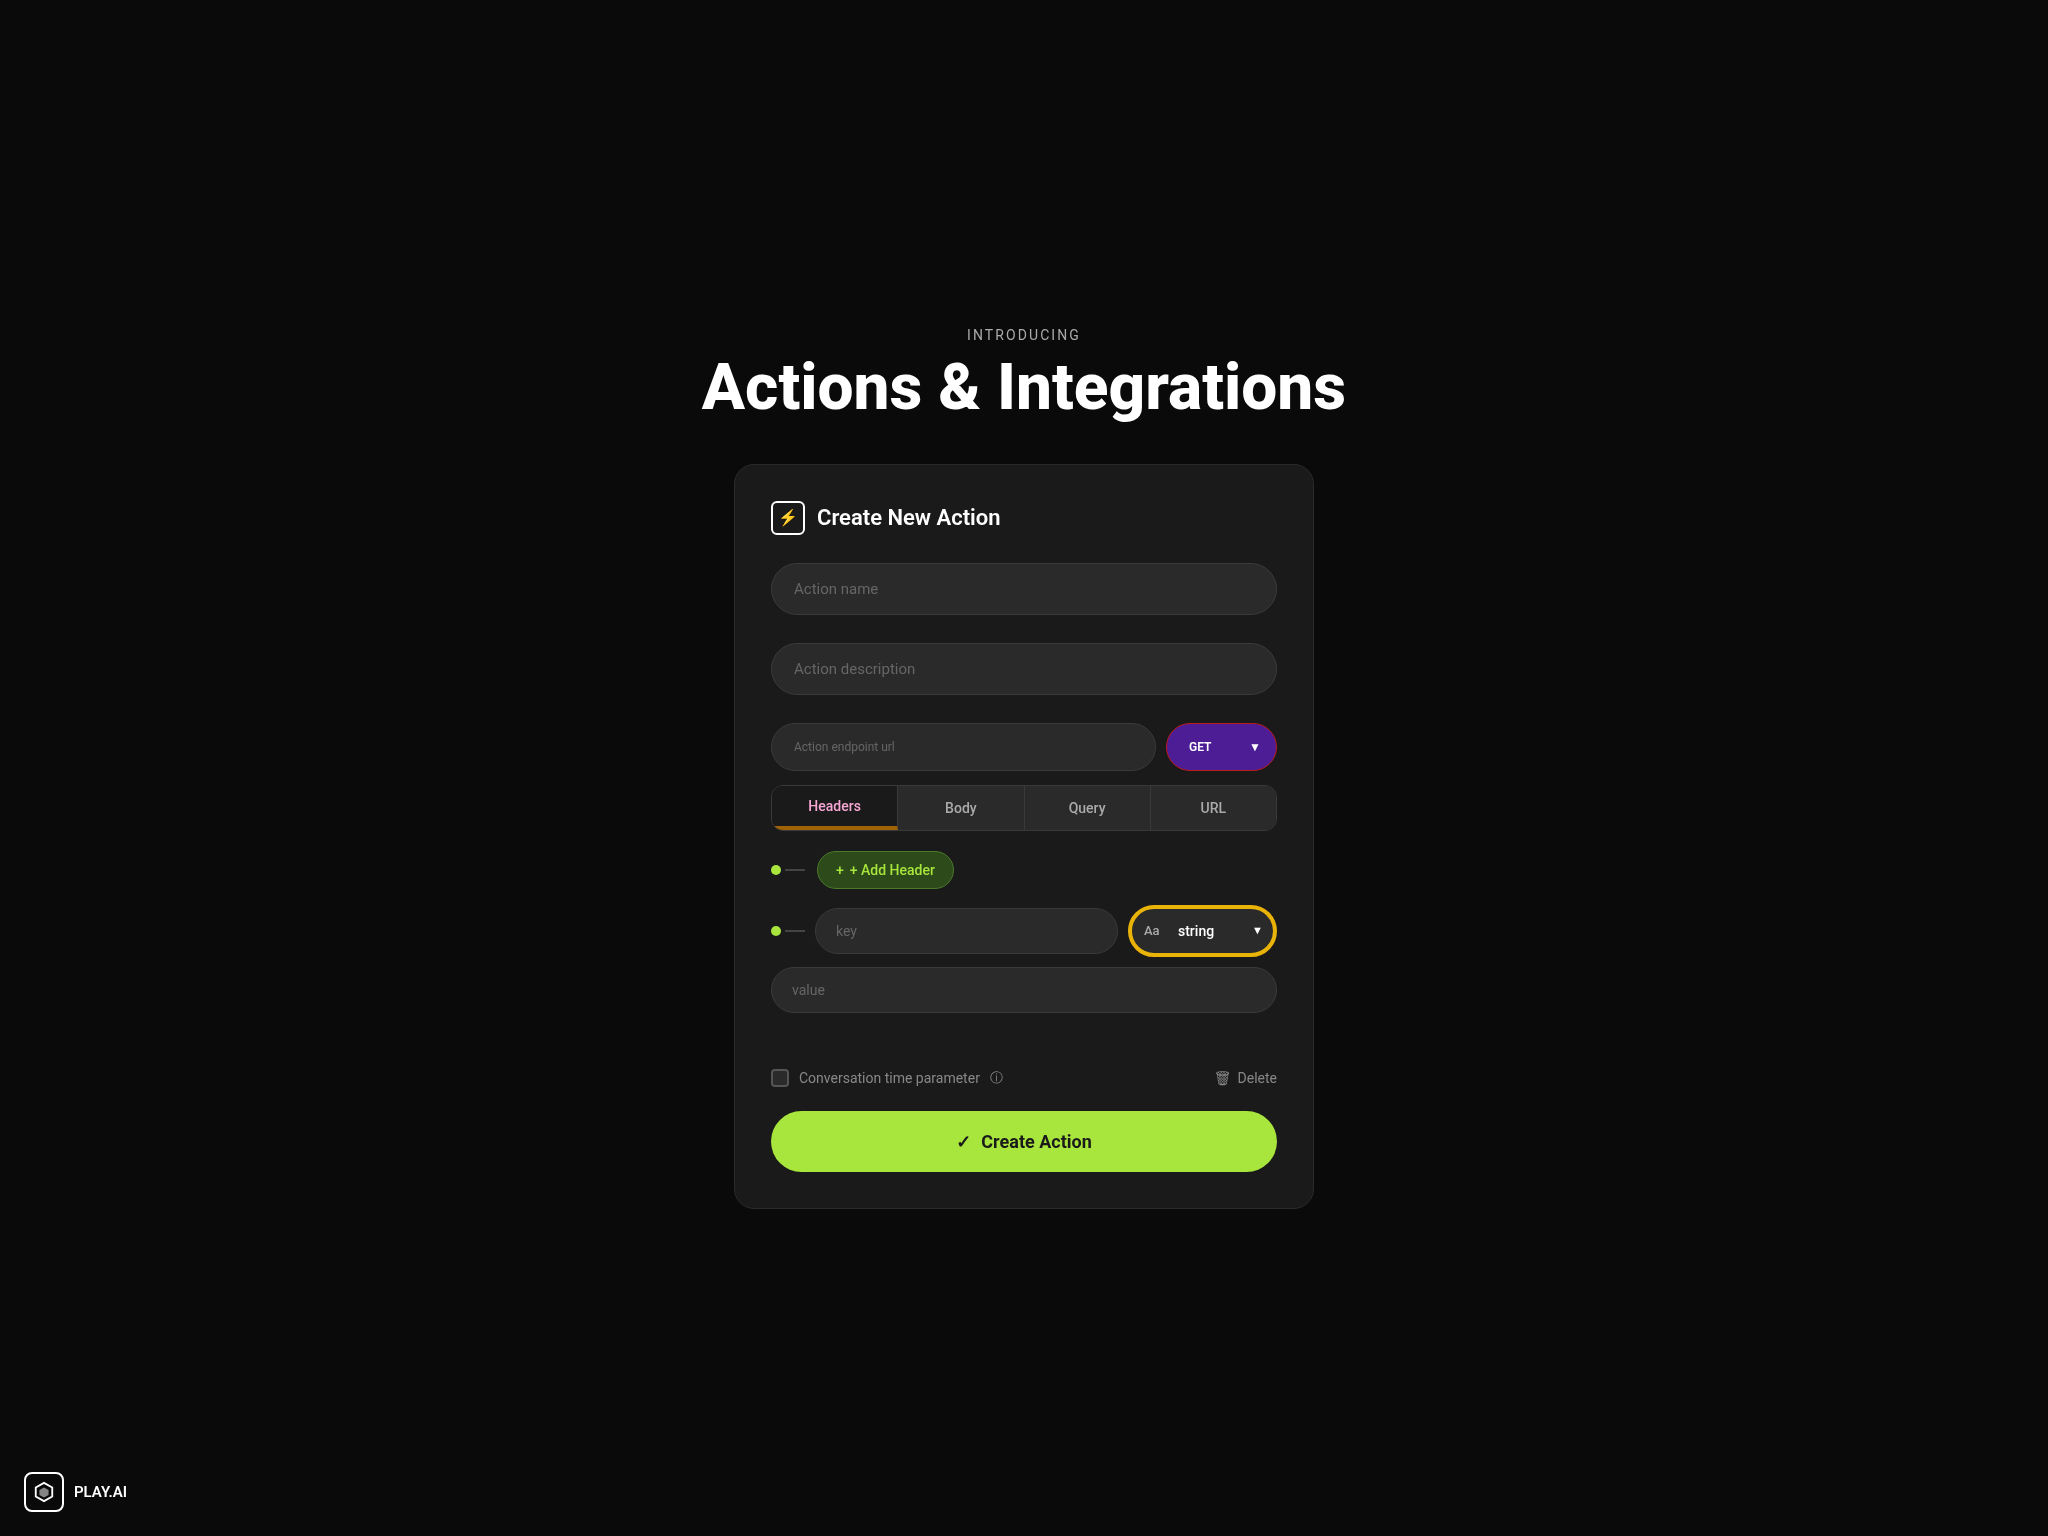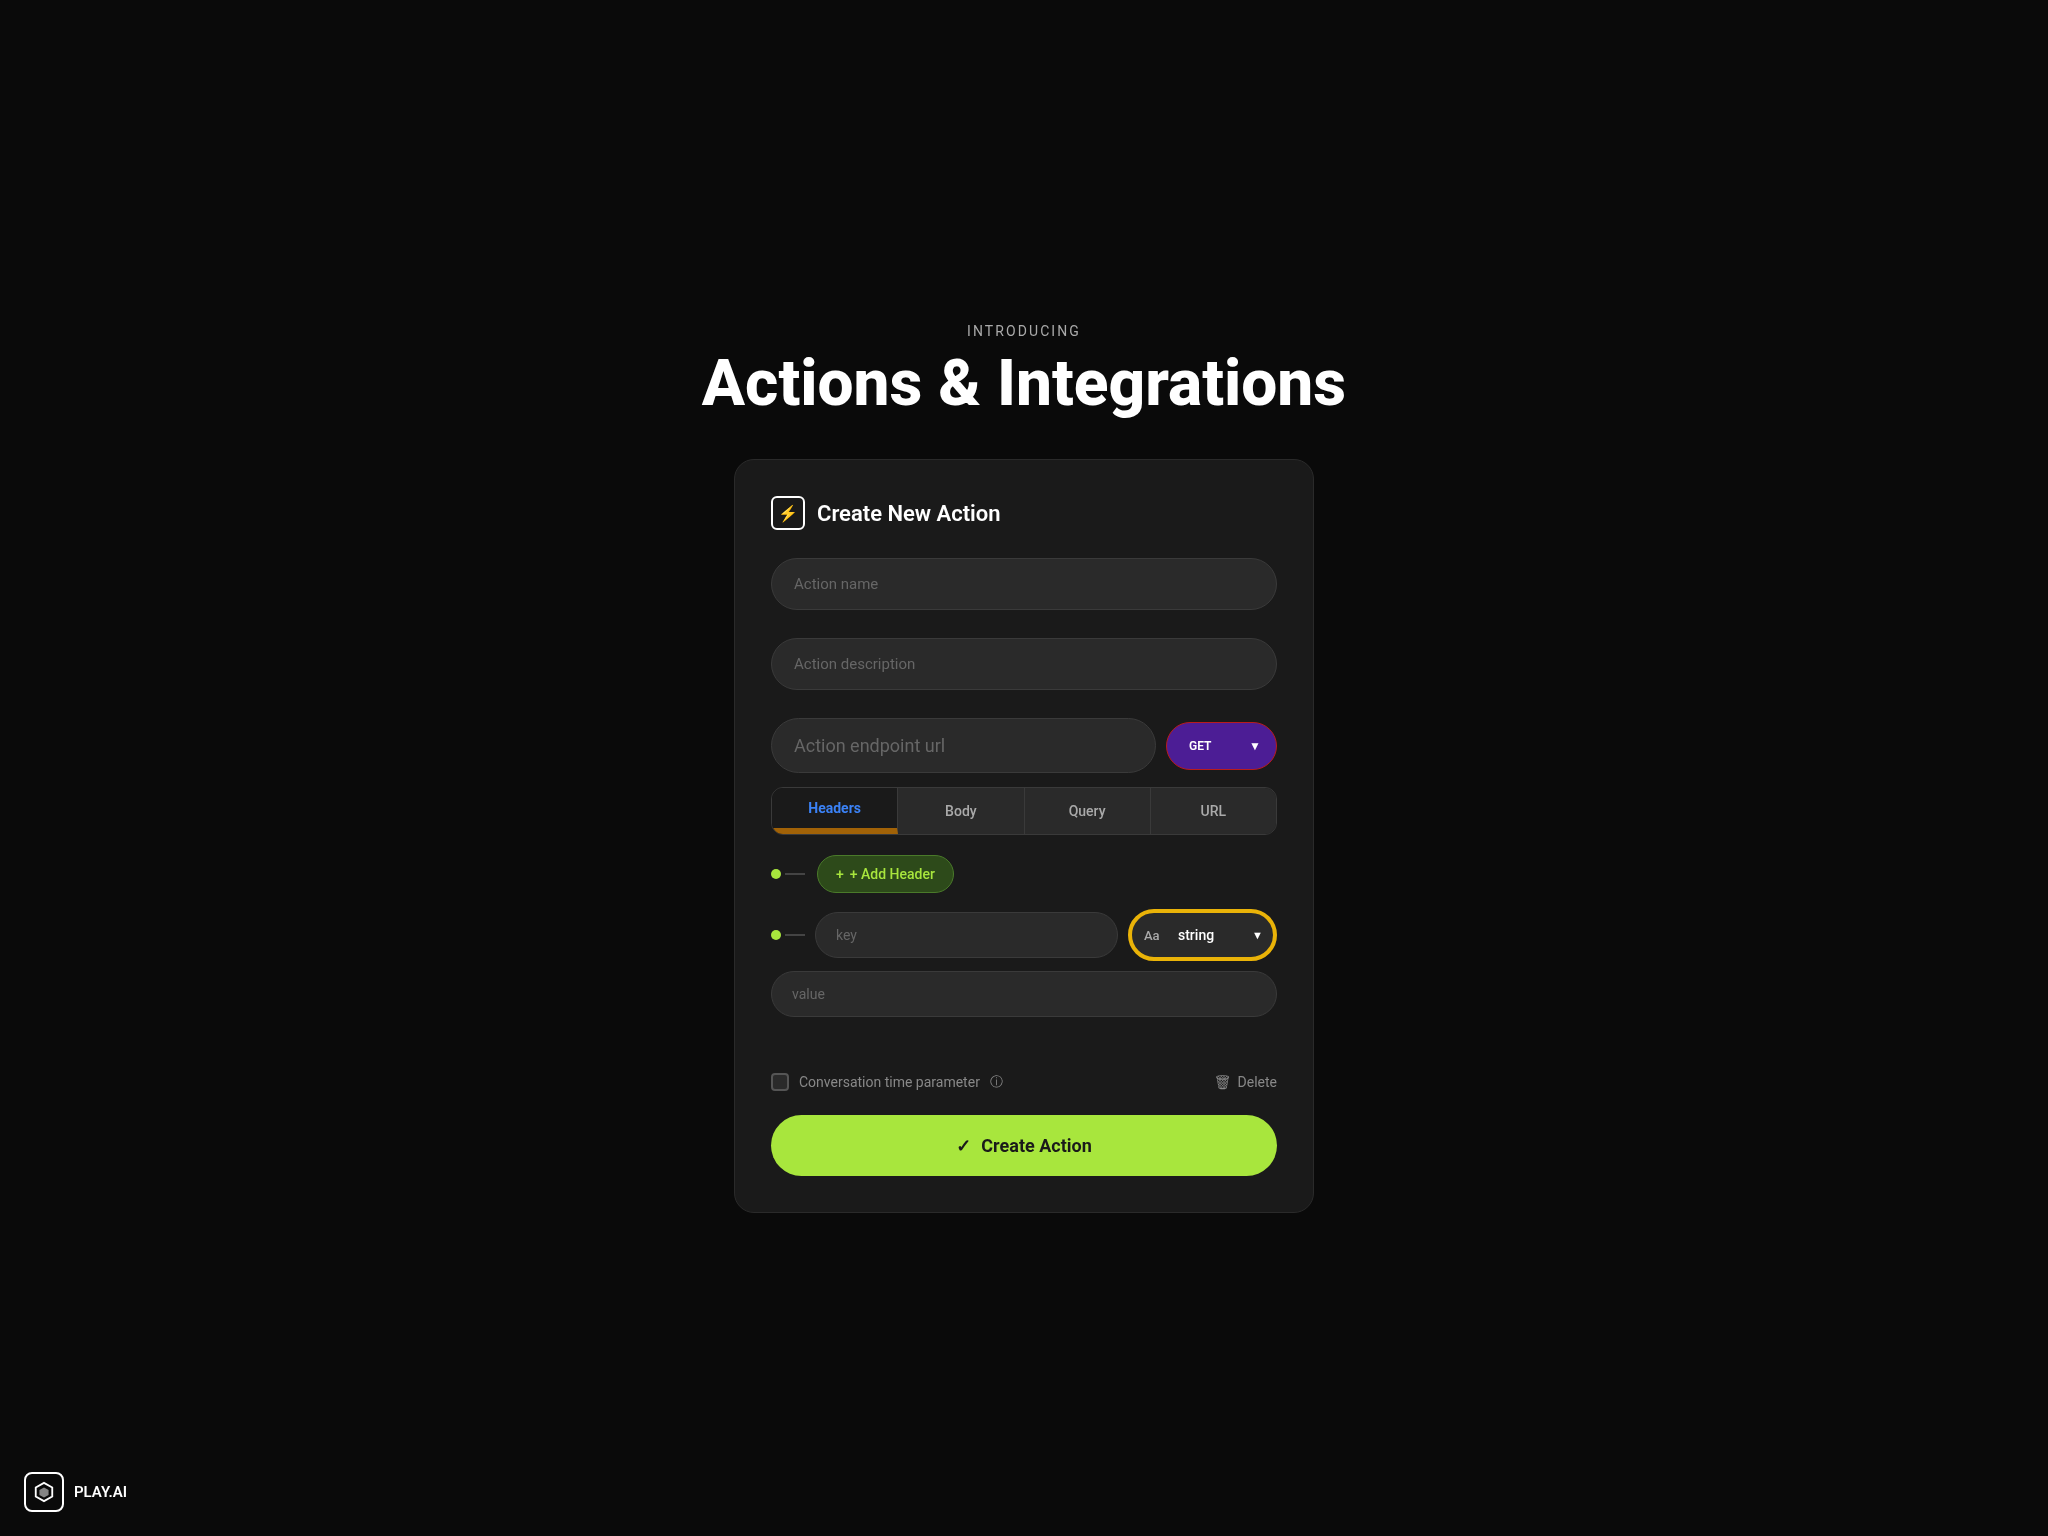--- a/index.html
+++ b/index.html
@@ -96,21 +96,21 @@
       margin-bottom: 14px;
     }
 
     .endpoint-input {
       flex: 1;
       background: #2a2a2a;
       border: 1px solid #3a3a3a;
       border-radius: 50px;
       padding: 16px 22px;
       color: #fca5a5;
-      font-size: 18px;
+      font-size: 12px;
       outline: none;
       font-family: inherit;
     }
 
     .endpoint-input::placeholder {
       color: #666666;
     }
 
     .method-select {
       background: #2a2a2a;
@@ -183,23 +183,22 @@
       border-right: 1px solid #3a3a3a;
       font-family: inherit;
     }
 
     .tab:last-child {
       border-right: none;
     }
 
     .tab.active {
       background: #1a1a1a;
-      color: #3b82f6;
-      border-bottom: 6px solid #a16207;
-      font-weight: bold;
+      color: #f9a8d4;
+      border-bottom: 4px solid #a16207;
     }
 
     .add-header-row {
       display: flex;
       align-items: center;
       gap: 12px;
       margin-bottom: 16px;
     }
 
     .bullet {

